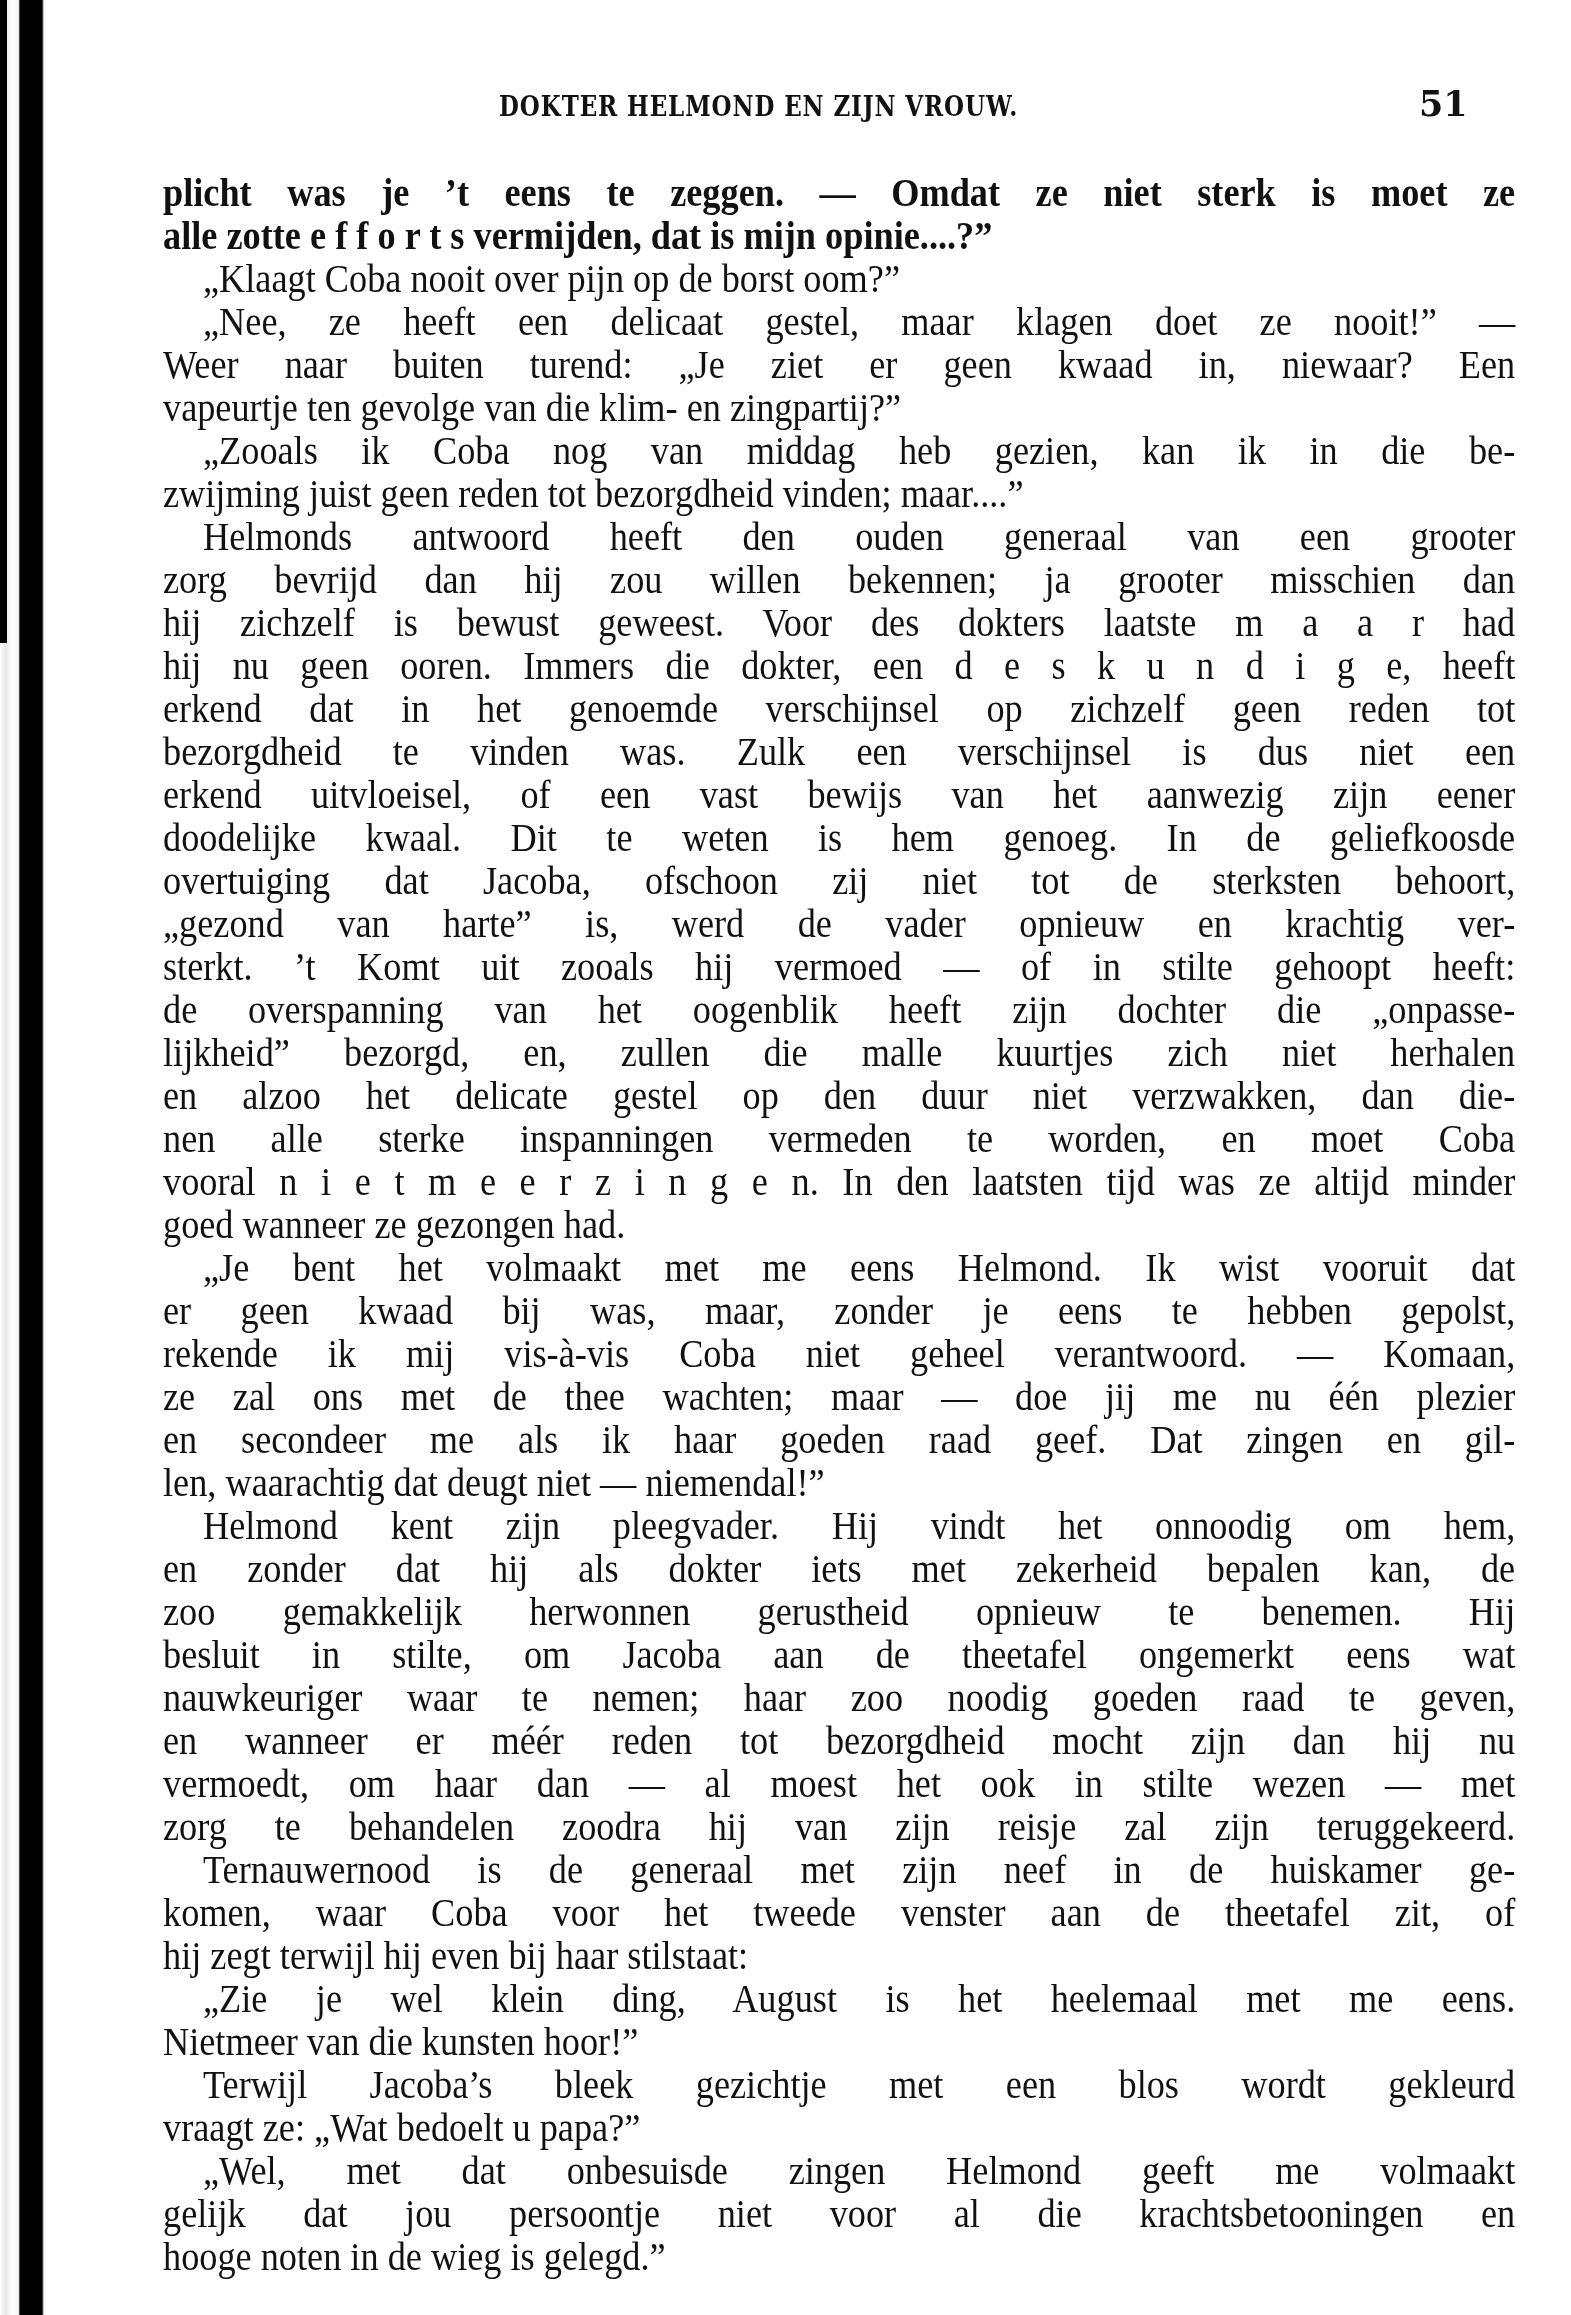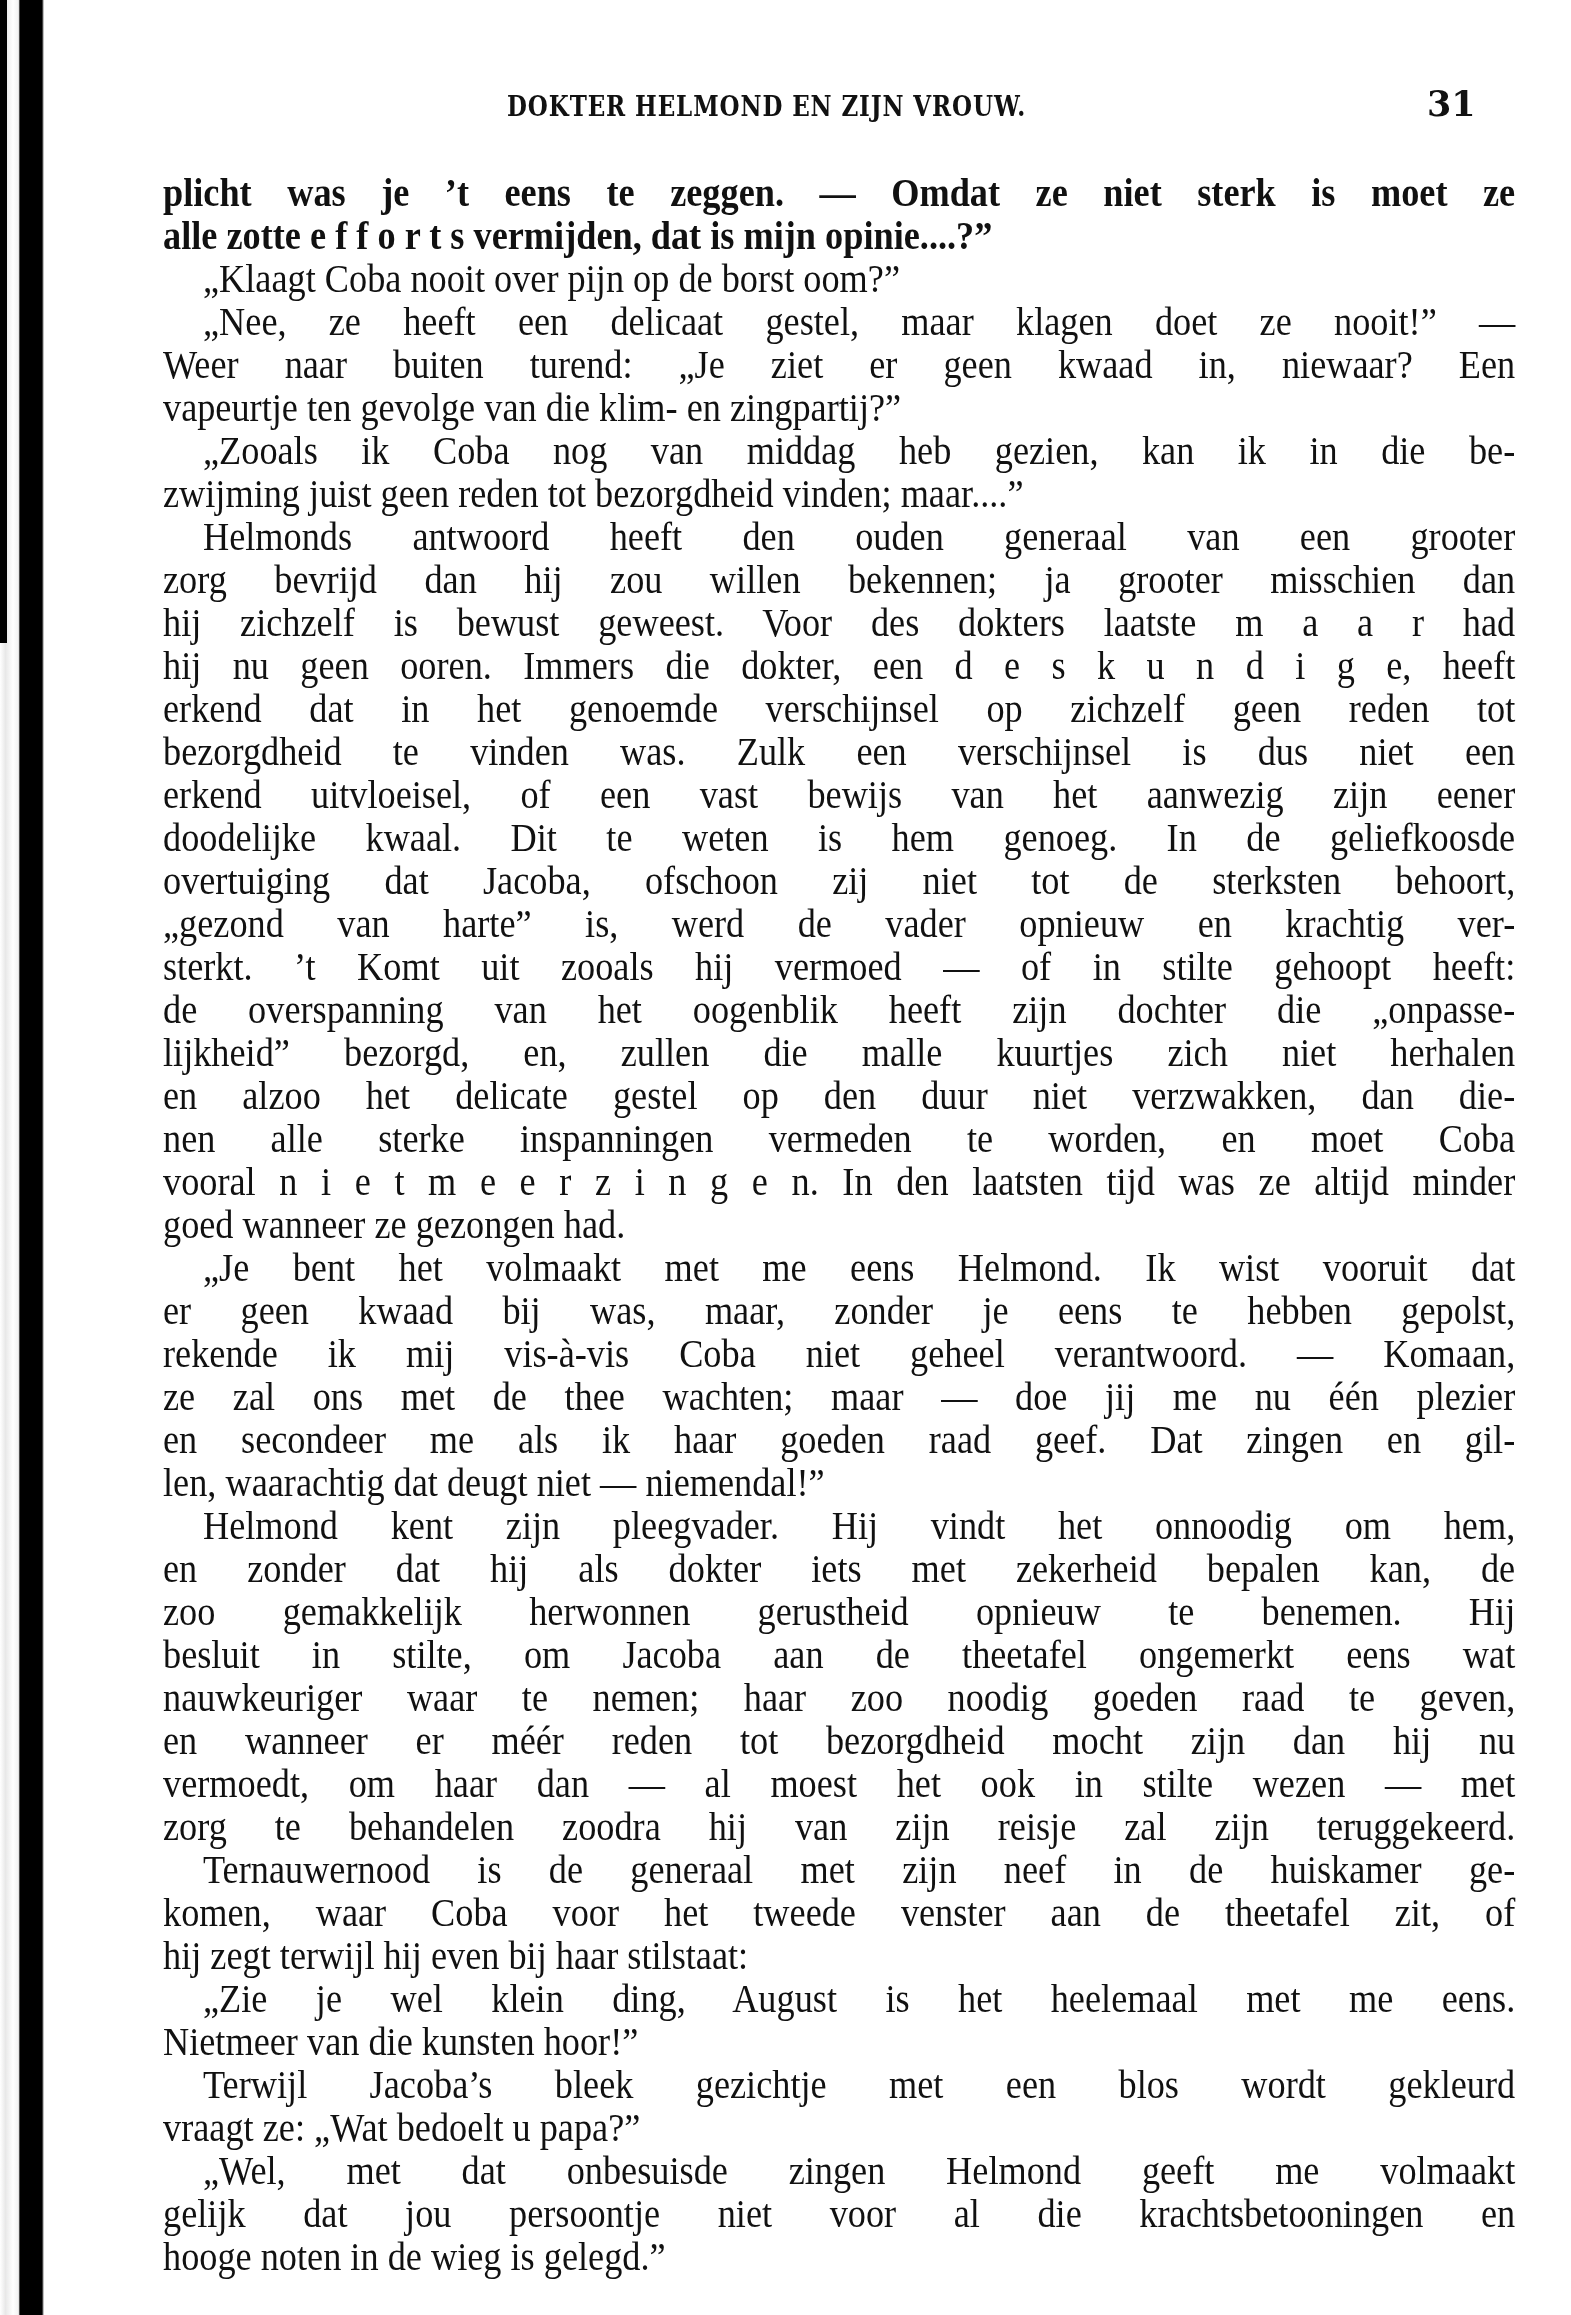--- a/index.html
+++ b/index.html
@@ -1,42 +1,42 @@
 <!DOCTYPE html>
 <html style="font-size:14.7px"><head>
 <meta charset="utf-8">
 <style>
   html, body { margin: 0; padding: 0; background: #ffffff; }
   body { width: 1571px; height: 2315px; position: relative; overflow: hidden; }
   .page { position: absolute; left: 0; top: 0; width: 1571px; height: 2315px; background: #fff; }
   .scan-edge { position: absolute; left: 0; top: 0; width: 44px; height: 2315px;
     background: linear-gradient(to right, #ffffff 0px, #e8e8e8 5.5px, #ffffff 13px, #f2f2f2 18.4px, #000 20px, #000 42px, #ffffff 44px); }
   .scan-edge-top { position: absolute; left: 0; top: 0; width: 7.3px; height: 643px; background: #000; }
-  .header { position: absolute; top: 88px; left: 0; width: 1361px; height: 37px; margin-left: 8px; }
+  .header { position: absolute; top: 88px; left: 0; width: 1361px; height: 37px; }
   .running-title { position: absolute; left: 499px; top: 0; font-family: "DejaVu Serif", serif;
     font-weight: bold; font-size: 23px; letter-spacing: 0.9px; color: #111; transform: scaleY(1.25); transform-origin: top left; }
   .page-number { position: absolute; left: 1419px; top: -5.5px; font-family: "DejaVu Serif", serif;
     font-weight: bold; font-size: 35px; color: #111; }
   .text-block { position: absolute; left: 154px; top: 171px; width: 1352px; margin-left: 9px; }
   .line { font-family: "Liberation Serif", serif; font-size: 39px; line-height: 43px; height: 43px;
     color: #111; white-space: nowrap; text-align: justify; text-align-last: justify; transform: scaleX(0.93); transform-origin: left; width: 1454px; }
   .line.indent { padding-left: 43px; width: 1411px; }
   .line.last { text-align-last: left; }
   .line.bold { font-weight: bold; }
 </style>
 </head>
 <body>
 
 <div class="page">
   <div class="scan-edge"></div>
   <div class="scan-edge-top"></div>
 
   <div class="header">
     <span class="running-title">DOKTER HELMOND EN ZIJN VROUW.</span>
-    <span class="page-number">31</span>
+    <span class="page-number">51</span>
   </div>
 
   <div class="text-block" id="text-block">
       <div class="line bold">plicht was je ’t eens te zeggen. — Omdat ze niet sterk is moet ze</div>
       <div class="line last bold">alle zotte e f f o r t s vermijden, dat is mijn opinie....?”</div>
       <div class="line indent last">„Klaagt Coba nooit over pijn op de borst oom?”</div>
       <div class="line indent">„Nee, ze heeft een delicaat gestel, maar klagen doet ze nooit!” —</div>
       <div class="line">Weer naar buiten turend: „Je ziet er geen kwaad in, niewaar? Een</div>
       <div class="line last">vapeurtje ten gevolge van die klim- en zingpartij?”</div>
       <div class="line indent">„Zooals ik Coba nog van middag heb gezien, kan ik in die be-</div>

